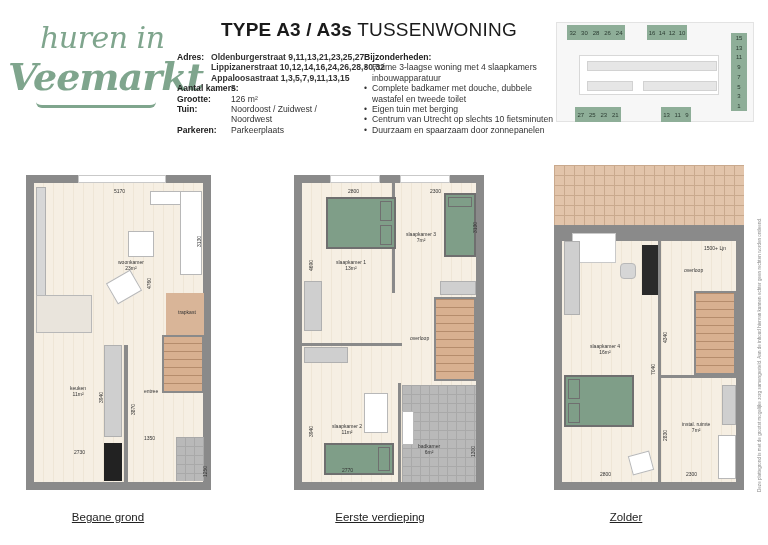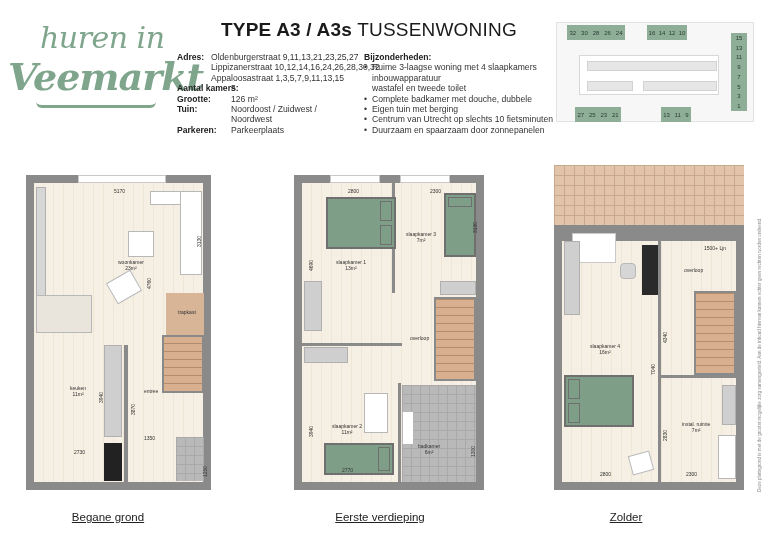--- a/index.html
+++ b/index.html
@@ -15,21 +15,21 @@
   
   .title { position: absolute; left: 177px; top: 19px; font-size: 19px; letter-spacing: 0.2px; color: #1a1a1a; margin-left: 44px; }
   .title b { font-weight: bold; }
   .title span.light { font-weight: normal; }
 
   
   .specs { position: absolute; left: 177px; top: 52px; font-size: 8.6px; line-height: 10.4px; color: #333; }
   .specs .row { position: relative; height: 10.4px; white-space: nowrap; }
   .specs .lbl { position: absolute; left: 0; font-weight: bold; color: #222; }
   .specs .val { position: absolute; }
-  .specs .addr-val { left: 34px; }
+  .specs .addr-val { left: 34px; font-weight: bold; }
   .specs .std-val { left: 54px; }
 
   .features { position: absolute; left: 364px; top: 52px; font-size: 8.6px; line-height: 10.4px; color: #333; width: 190px; }
   .features .head { font-weight: bold; color: #222; }
   .features ul { list-style: none; }
   .features li { position: relative; padding-left: 8px; }
   .features li::before { content: "•"; position: absolute; left: 0; }
 
   
   .sitemap { position: absolute; left: 556px; top: 22px; width: 198px; height: 100px; background: #f7f7f7; border: 1px solid #e3e3e3; }
@@ -103,22 +103,22 @@
       <span class="lbl" data-name="parking-label">Parkeren:</span>
       <span class="val std-val" data-name="parking-value">Parkeerplaats</span>
     </div>
 </div>
 
 <div class="features" data-name="features-list">
   <div class="head" data-name="features-heading">Bijzonderheden:</div>
   <ul>
     <li data-name="feature-item">Ruime 3-laagse woning met 4 slaapkamers</li>
     <li data-name="feature-item-cont" style="list-style:none"><span data-name="feature-item-text">inbouwapparatuur</span></li>
+    <li data-name="feature-item">Complete badkamer met douche, dubbele</li>
     <li data-name="feature-item-cont"><span data-name="feature-item-text">wastafel en tweede toilet</span></li>
-    <li data-name="feature-item">Complete badkamer met douche, dubbele</li>
     <li data-name="feature-item">Eigen tuin met berging</li>
     <li data-name="feature-item">Centrum van Utrecht op slechts 10 fietsminuten</li>
     <li data-name="feature-item">Duurzaam en spaarzaam door zonnepanelen</li>
   </ul>
 </div>
 <style>
   .features li[data-name="feature-item-cont"]::before { content: ""; }
 </style>
 
 <div class="sitemap" data-name="site-map">

